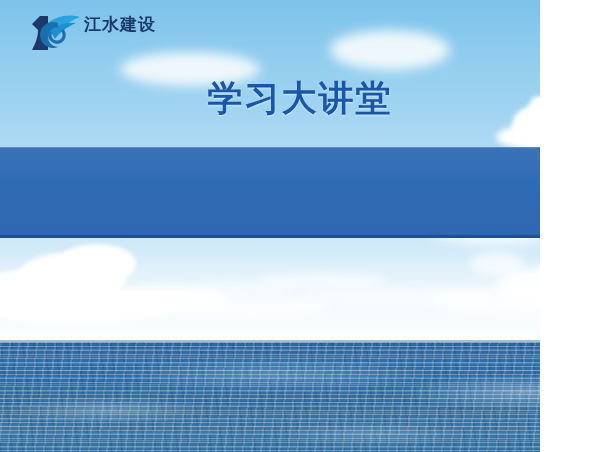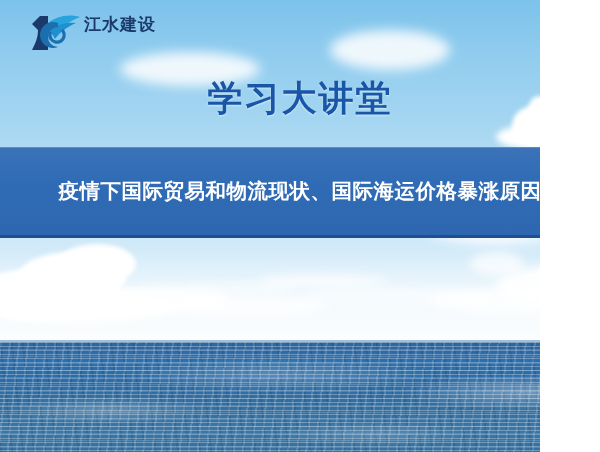--- a/index.html
+++ b/index.html
@@ -263,16 +263,15 @@
       </svg>
     </div>
     <div class="logo-text-wrap">
       <div class="logo-cn">江水建设</div>
     </div>
   </div>
 
   <div class="main-title">学习大讲堂</div>
 
   <div class="banner">
-    <div class="banner-line">疫情下国际贸易和物流现状、国际海运价格暴涨原因</div>
   </div>
 
 </div>
 
 </body></html>

